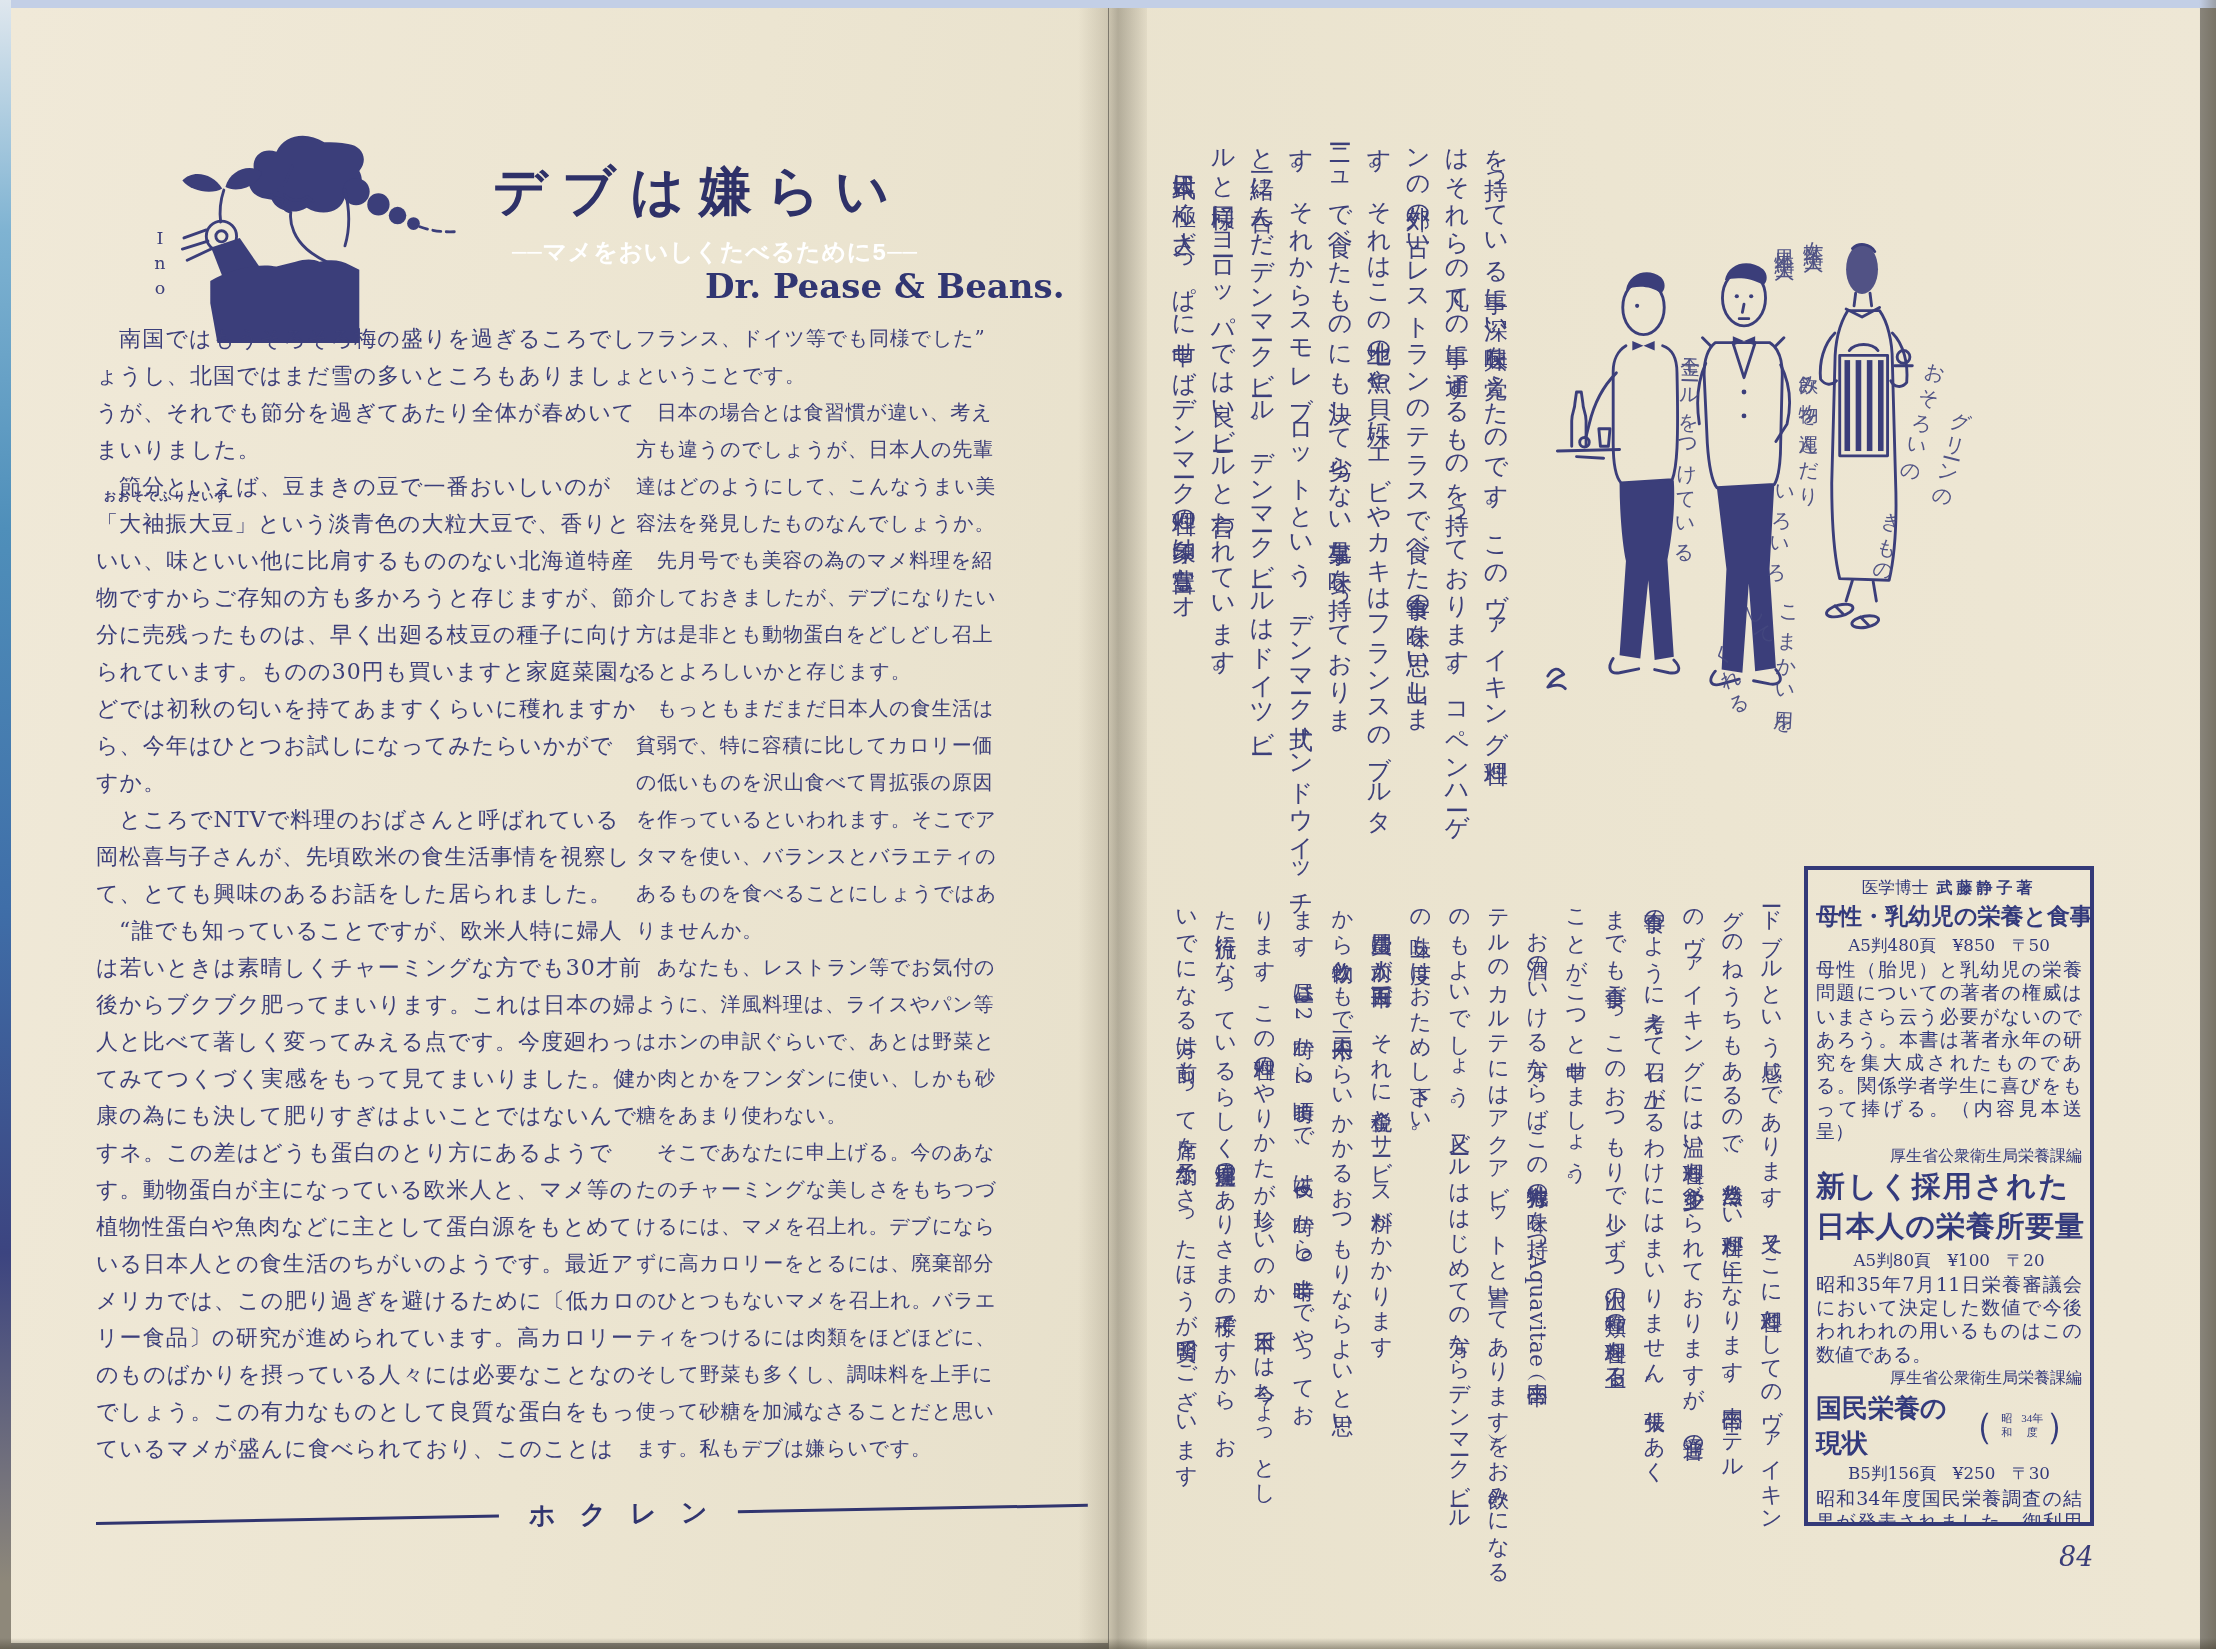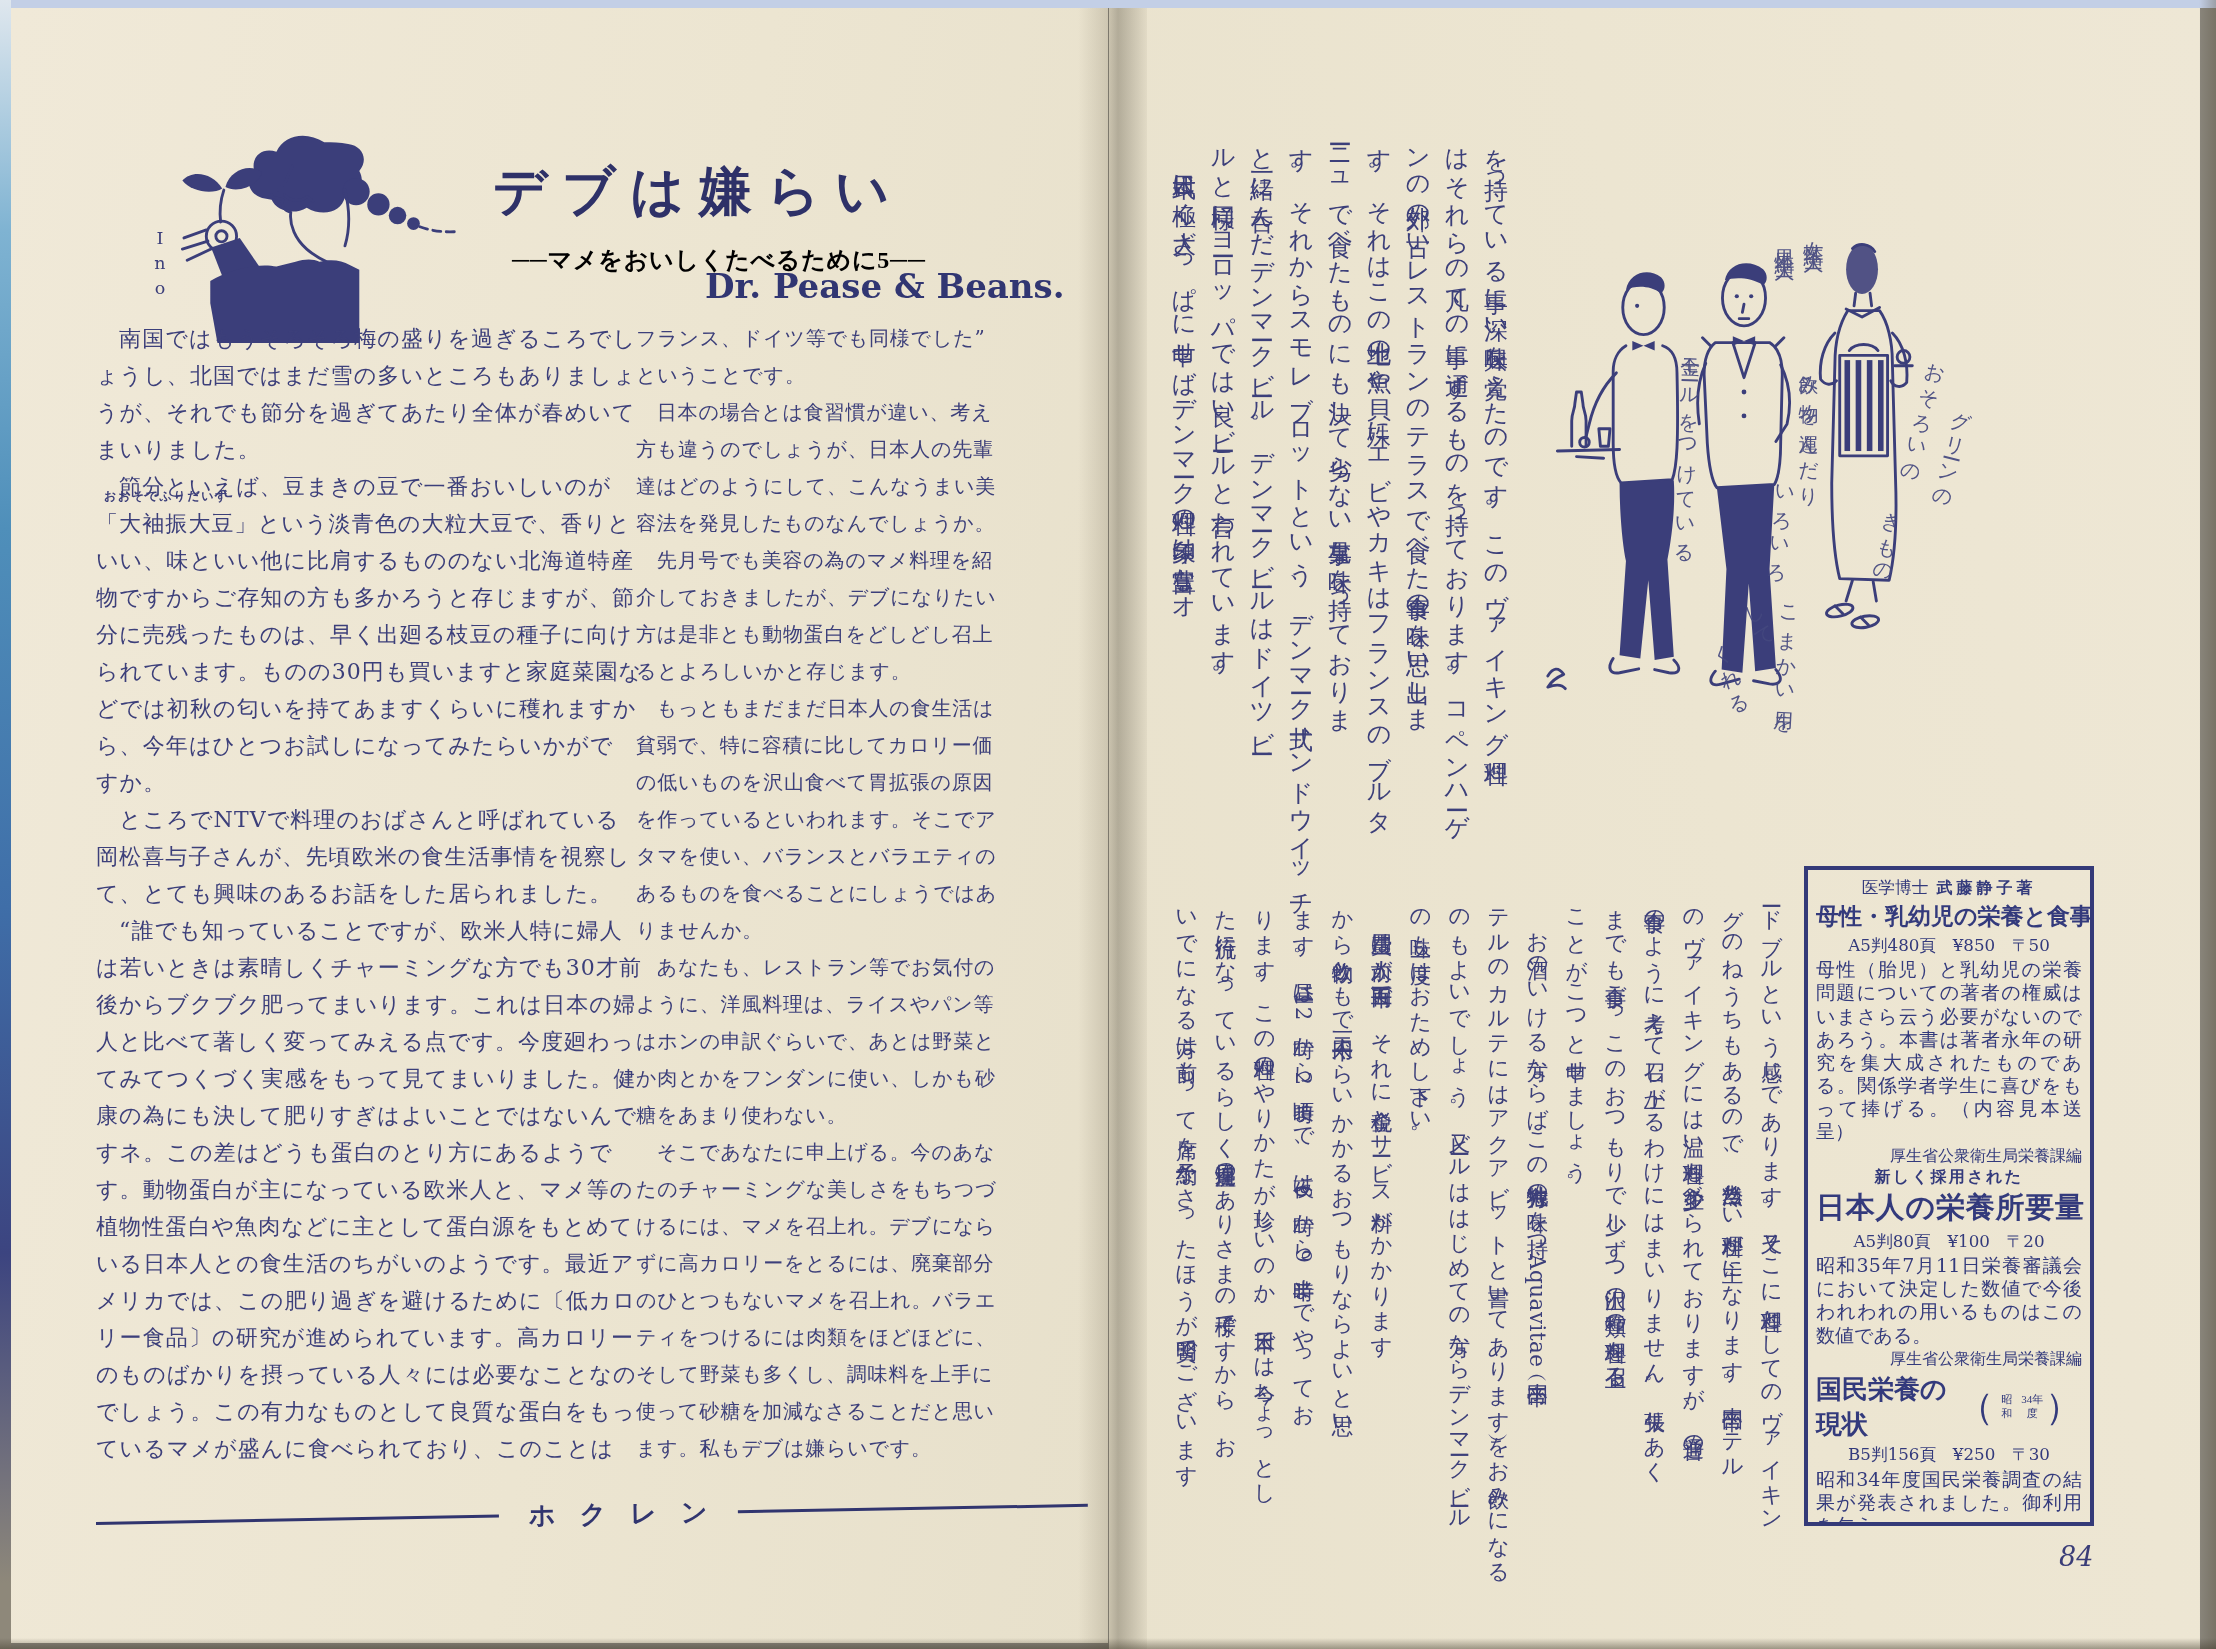--- a/index.html
+++ b/index.html
@@ -15,22 +15,22 @@
   .edge-left{position:absolute;left:0;top:0;width:11px;height:1649px;
     background:linear-gradient(180deg,#dfe7ee 0%,#7fb3d2 14%,#4f8fba 32%,#3f6ea8 55%,#3c4480 76%,#8e887a 96%);}
   .edge-right{position:absolute;right:0;top:0;width:17.5px;height:1649px;
     background:linear-gradient(90deg,rgba(90,82,64,0) 0%,rgba(90,82,64,.38) 100%);}
   .edge-bottom{position:absolute;left:0;bottom:0;width:2216px;height:11px;
     background:linear-gradient(0deg,rgba(60,54,40,.45),rgba(60,54,40,0));}
   .gutter{position:absolute;left:1078px;top:0;width:69px;height:1649px;
     background:linear-gradient(90deg,rgba(70,60,38,0) 0%,rgba(70,60,38,.16) 42%,rgba(50,44,30,.30) 58%,rgba(70,60,38,.05) 100%);}
   .title{position:absolute;left:493px;top:156px;font-size:53px;font-weight:700;
          letter-spacing:14.4px;color:#2e3168;white-space:nowrap;}
-  .subtitle{position:absolute;left:512px;top:244px;font-size:24px;font-weight:700;
-         letter-spacing:0.8px;color:#000000;font-family:Liberation Serif, serif;white-space:nowrap;}
+  .subtitle{position:absolute;left:512px;top:236px;font-size:24px;font-weight:700;
+         letter-spacing:0.8px;color:#ffffff;font-family:Liberation Mono, monospace;white-space:nowrap;}
   .byline{position:absolute;left:705px;top:266px;font-size:34px;font-weight:700;color:#313672;white-space:nowrap;}
   .col{position:absolute;color:#3c3f7a;}
   .c1{left:96px;top:320px;width:528px;font-size:22px;letter-spacing:1.1px;}
   .c1 .ln{height:37px;line-height:37px;white-space:nowrap;}
   .c2{left:636px;top:320px;width:353px;font-size:20px;letter-spacing:0.8px;}
   .c2 .ln{height:37px;line-height:37px;white-space:nowrap;}
   .ruby{position:absolute;left:104px;top:488px;font-size:12px;letter-spacing:1.6px;color:#3c3f7a;font-weight:bold;}
   .footer{position:absolute;left:96px;top:1506px;width:992px;display:flex;align-items:center;
           transform:rotate(-1.05deg);transform-origin:left center;color:#31356f;}
   .footer .rule{border-top:3.6px solid #31356f;height:0;}
@@ -50,21 +50,21 @@
   
   .ad{position:absolute;left:1804px;top:866px;width:290px;height:660px;box-sizing:border-box;
       border:4px solid #343a78;padding:6.4px 8px;color:#333a7c;display:flex;flex-direction:column;overflow:hidden;}
   .ad .row{text-align:center;white-space:nowrap;}
   .ad .authors{font-size:16.7px;}
   .ad .authors b{font-size:16px;letter-spacing:4px;margin-left:8px;}
   .ad .t1{font-size:23px;font-weight:700;margin-top:1.6px;}
   .ad .spec{font-size:16.7px;margin:1.6px 0;}
   .ad .desc{font-size:19px;line-height:1.22;text-align:justify;white-space:normal;}
   .ad .ed{font-size:16px;text-align:right;margin-top:2.4px;}
-  .ad .t2a{font-size:16px;font-weight:700;letter-spacing:2.4px;text-align:center;margin-left:0;}
+  .ad .t2a{font-size:29px;font-weight:700;letter-spacing:2.4px;text-align:left;margin-left:0;}
   .ad .t2{font-size:29px;font-weight:700;letter-spacing:0.8px;}
   .ad .t3row{display:flex;justify-content:center;align-items:center;margin-top:1.6px;}
   .ad .t3{font-size:26px;font-weight:700;}
   .ad .paren{font-size:37px;font-weight:400;line-height:.9;}
   .ad .ed3{display:flex;flex-direction:row;font-size:11px;line-height:1.25;text-align:center;font-family:Liberation Serif, serif;}
   .pagenum{position:absolute;left:2059px;top:1541px;font-size:27px;font-style:italic;color:#3a3d78;}
   svg .st{stroke:#3b3e7a;stroke-width:3.6;fill:none;stroke-linecap:round;stroke-linejoin:round;}
   svg .fl{fill:#3b3e7a;stroke:none;}
 </style>
 </head>

